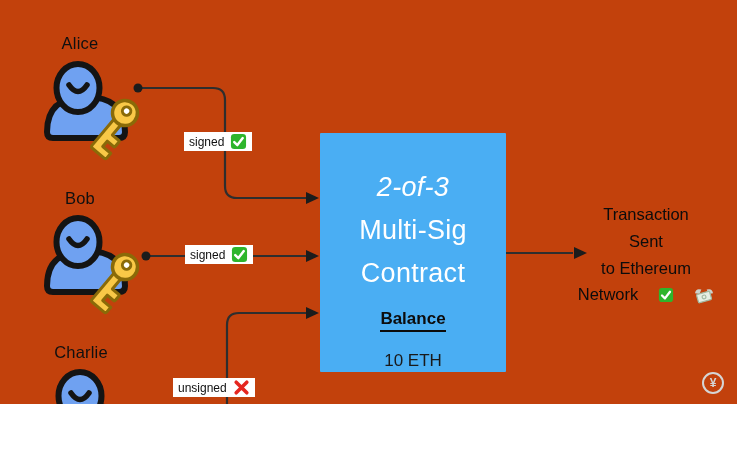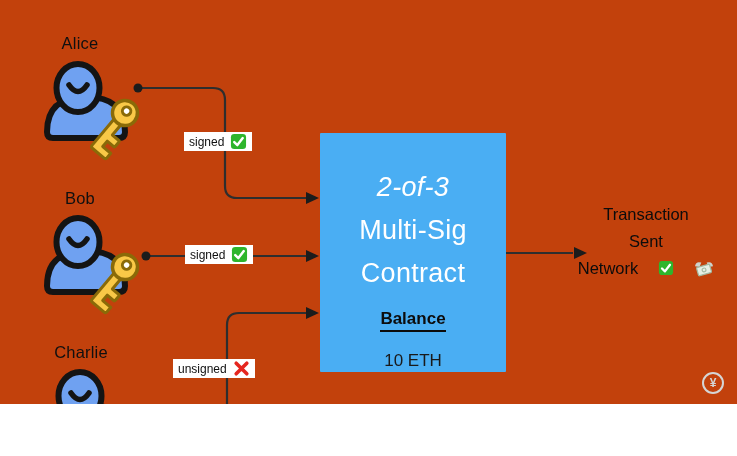--- a/index.html
+++ b/index.html
@@ -195,38 +195,39 @@
   </div>
 
   <div class="status-label" style="left:185px; top:245px;">
     <span>signed</span>
     <svg width="17" height="17" viewBox="0 0 18 18">
       <rect x="1" y="1" width="16" height="16" rx="3.5" fill="#2eb52c"></rect>
       <path d="M 4.5 9.6 L 7.8 12.8 L 13.5 5.4" fill="none" stroke="#ffffff" stroke-width="2.6" stroke-linecap="round" stroke-linejoin="round"></path>
     </svg>
   </div>
 
-  <div class="status-label" style="left:173px; top:359px;">
+  <div class="status-label" style="left:173px; top:378px;">
     <span>unsigned</span>
     <svg width="17" height="17" viewBox="0 0 16 16">
       <path d="M 3 3 L 13 13 M 13 3 L 3 13" stroke="#e5261f" stroke-width="3.4" stroke-linecap="round"></path>
     </svg>
   </div>
 
   <div class="contract-box">
     <div class="contract-title italic">2-of-3</div>
     <div class="contract-title">Multi-Sig</div>
     <div class="contract-title">Contract</div>
     <div class="balance-label">Balance</div>
     <div class="balance-value">10 ETH</div>
   </div>
 
   <div class="result-block">
     <div>Transaction</div>
     <div>Sent</div>
+    <div>to Ethereum</div>
     <div class="result-last">
       <span>Network</span>
       <svg width="16" height="16" viewBox="0 0 18 18">
         <rect x="1" y="1" width="16" height="16" rx="3.5" fill="#2eb52c"></rect>
         <path d="M 4.5 9.6 L 7.8 12.8 L 13.5 5.4" fill="none" stroke="#ffffff" stroke-width="2.6" stroke-linecap="round" stroke-linejoin="round"></path>
       </svg>
       <svg width="20" height="18" viewBox="0 0 22 20">
         <path d="M 1 8 Q 2 2 8 4 L 6 9 Z" fill="#cdd3cd"></path>
         <path d="M 21 8 Q 20 2 14 4 L 16 9 Z" fill="#cdd3cd"></path>
         <g transform="rotate(-16 11 12)">

